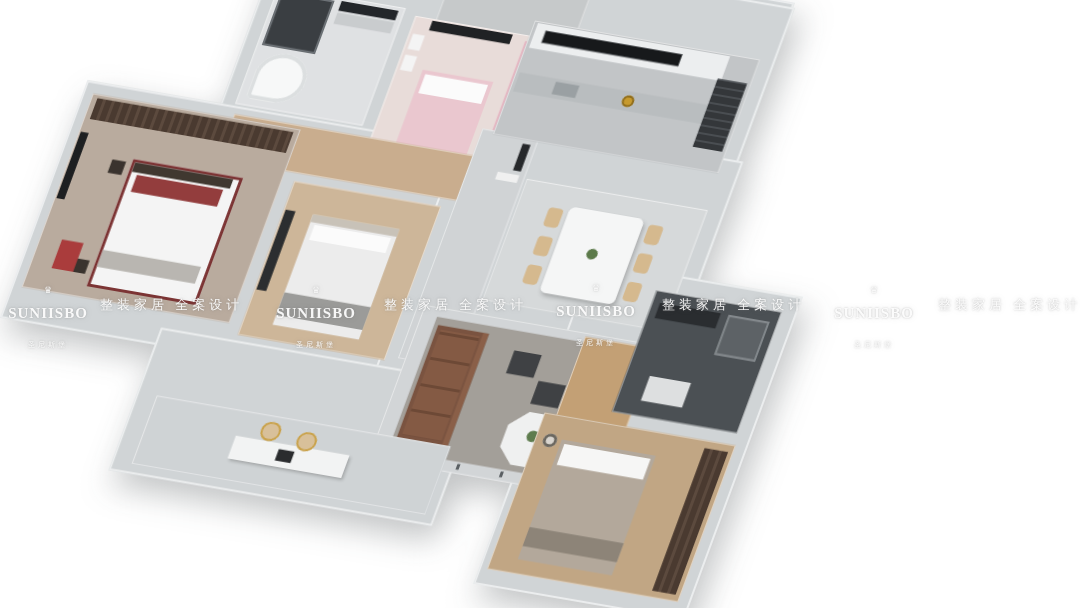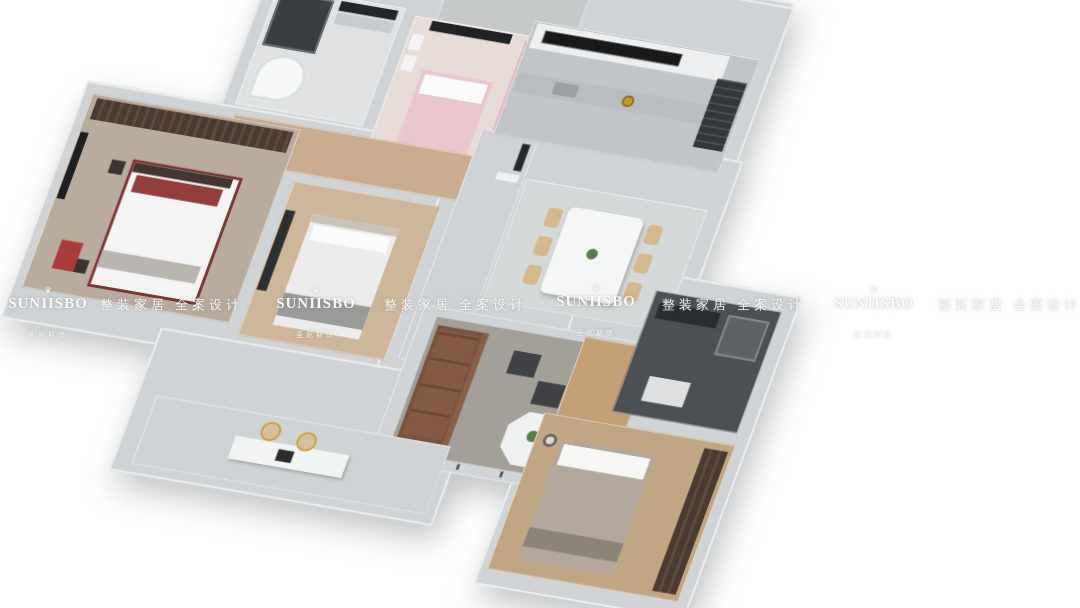--- a/index.html
+++ b/index.html
@@ -21,21 +21,21 @@
   .octagon{clip-path:polygon(30% 0,70% 0,100% 30%,100% 70%,70% 100%,30% 100%,0 70%,0 30%);}
   .shelf{background:repeating-linear-gradient(0deg,#34373a 0 6px,#4a4e52 6px 8px);}
   .hang{background:repeating-linear-gradient(90deg,#4a3a30 0 6px,#5c4a3e 6px 9px);}
   
   .wm{position:absolute;color:rgba(255,255,255,0.92);
       text-shadow:0 0 2px rgba(110,110,110,0.45), 0 0 6px rgba(120,120,120,0.18);
       white-space:nowrap;z-index:60;}
   .wm-tagline{font-size:13px;letter-spacing:4px;font-weight:400;}
   .wm-logo{width:92px;text-align:center;line-height:1;}
   .wm-crown{font-size:9px;display:block;height:10px;}
-  .wm-latin{font-size:15px;font-weight:bold;letter-spacing:1px;display:block;height:16px;}
+  .wm-latin{font-size:15px;font-weight:bold;letter-spacing:1px;display:block;height:16px;margin-top:10px;}
   .wm-cn{font-size:7px;letter-spacing:3px;display:block;margin-top:20px;}
 </style>
 </head>
 <body>
 
 <div id="stage">
 
   <div id="plan">
 
     <div class="shell" style="left:128px;top:-70px;width:515px;height:215px;"></div>

